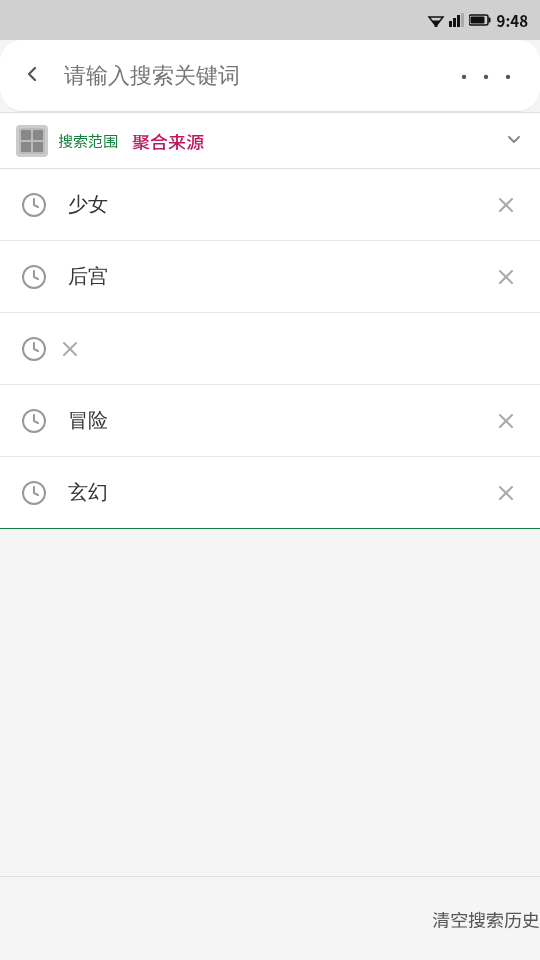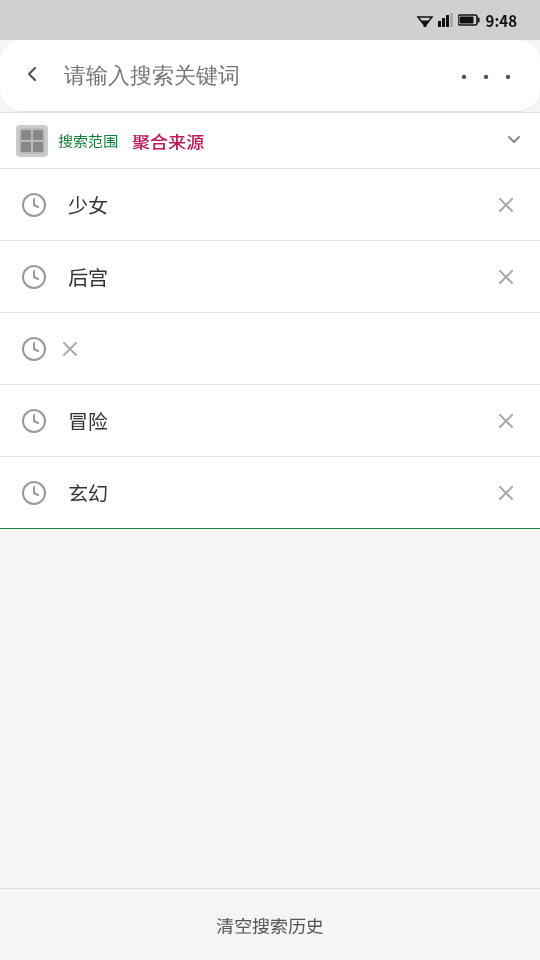--- a/index.html
+++ b/index.html
@@ -18,21 +18,21 @@
     }
 
     
     .status-bar {
       width: 100%;
       height: 40px;
       background: #d0d0d0;
       display: flex;
       align-items: center;
       justify-content: flex-end;
-      padding: 0 23px;
+      padding: 0 12px;
       gap: 6px;
     }
 
     .status-bar .time {
       font-size: 15px;
       font-weight: bold;
       color: #111;
     }
 
     .status-icons {
@@ -163,20 +163,21 @@
     .clock-icon svg {
       width: 28px;
       height: 28px;
     }
 
     .history-text {
       flex: 1;
       font-size: 20px;
       color: #333;
       padding-left: 16px;
+      font-family: Liberation Mono, monospace;
     }
 
     .delete-btn {
       width: 36px;
       height: 36px;
       display: flex;
       align-items: center;
       justify-content: center;
       cursor: pointer;
       flex-shrink: 0;
@@ -186,25 +187,25 @@
       width: 20px;
       height: 20px;
     }
 
     
     .clear-btn-container {
       position: absolute;
       bottom: 0;
       left: 0;
       width: 100%;
-      height: 72px;
+      height: 84px;
       background: #f5f5f5;
       display: flex;
       align-items: center;
-      justify-content: center;
+      justify-content: flex-end;
       border-top: 1px solid #e0e0e0;
     }
 
     .clear-btn {
       font-size: 18px;
       color: #555;
       cursor: pointer;
     }
   </style>
 </head>

